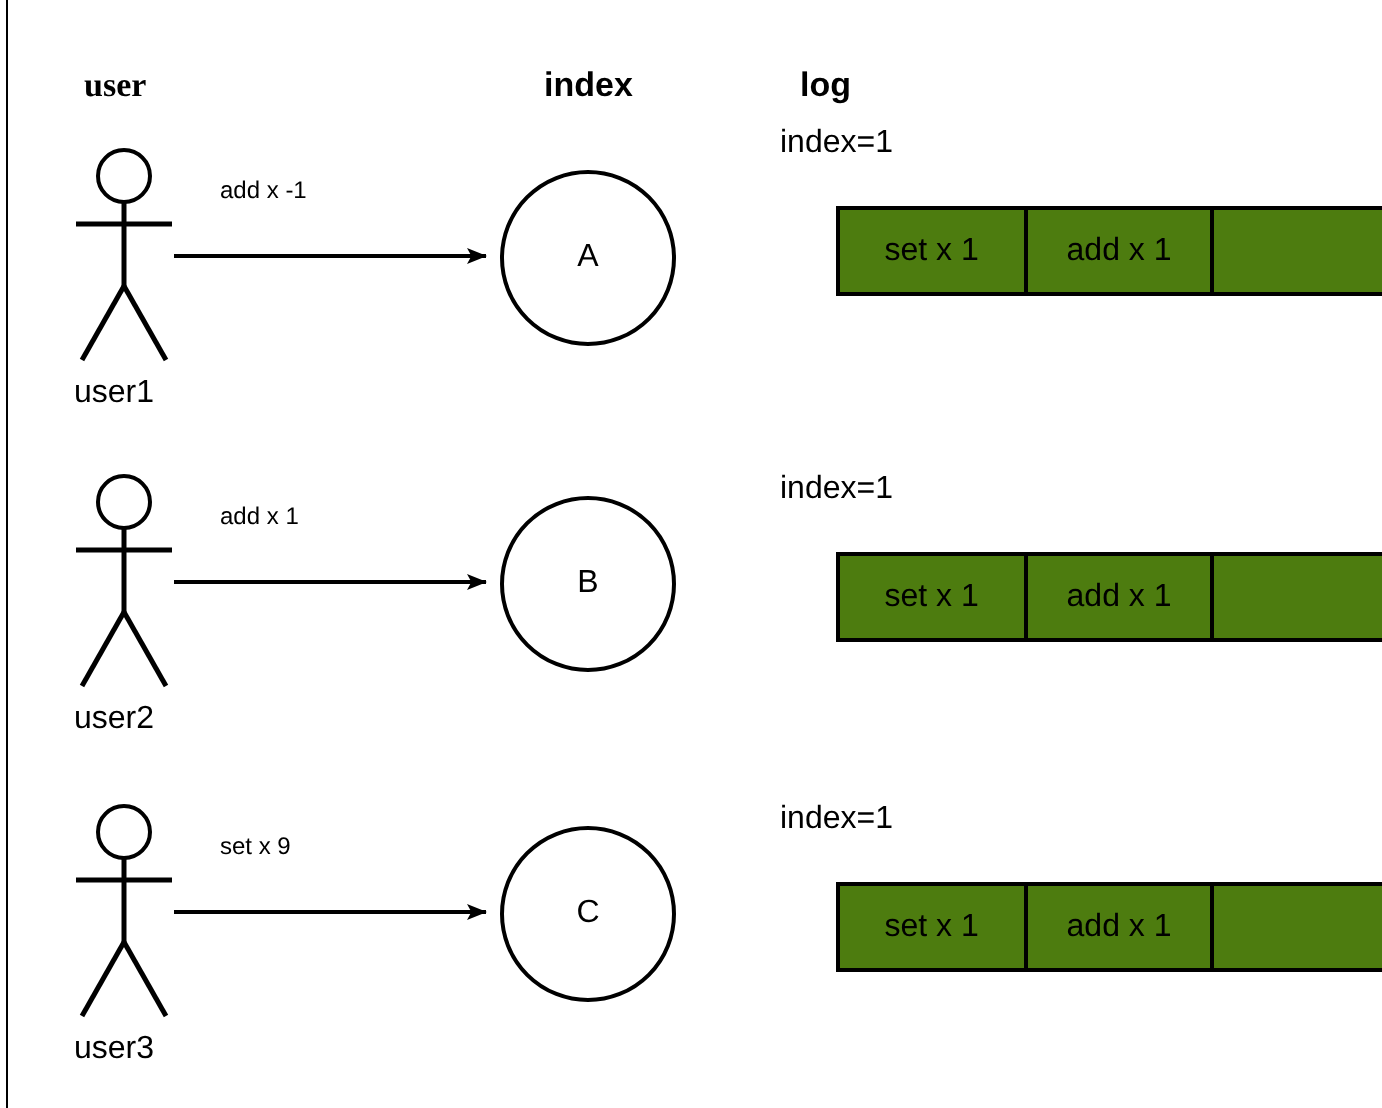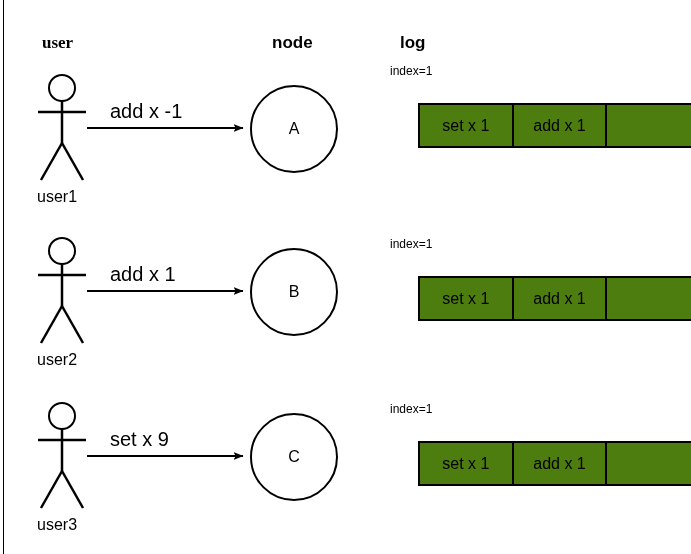--- a/index.html
+++ b/index.html
@@ -39,28 +39,27 @@
   }
   .actor-label {
     position: absolute;
     font-size: 16px;
     line-height: 19px;
     white-space: nowrap;
     text-align: center;
   }
   .edge-label {
     position: absolute;
-    font-size: 20px;
+    font-size: 12px;
     line-height: 19px;
     white-space: nowrap;
-    margin-top: 16px;
   }
   .index-label {
     position: absolute;
-    font-size: 12px;
+    font-size: 16px;
     line-height: 19px;
     white-space: nowrap;
   }
   .node-letter {
     position: absolute;
     font-size: 16px;
     line-height: 19px;
     text-align: center;
     white-space: nowrap;
   }
@@ -132,21 +131,21 @@
     <line x1="62" y1="429" x2="62" y2="471" stroke="#000000" stroke-width="2.5"></line>
     <line x1="38" y1="440" x2="86" y2="440" stroke="#000000" stroke-width="2.5"></line>
     <line x1="62" y1="471" x2="41" y2="508" stroke="#000000" stroke-width="2.5"></line>
     <line x1="62" y1="471" x2="83" y2="508" stroke="#000000" stroke-width="2.5"></line>
   </g>
   <line class="arrow" x1="87" y1="456" x2="243" y2="456" stroke="#000000" stroke-width="2" marker-end="url(#arrowhead)"></line>
   <circle class="node-circle" cx="294" cy="457" r="43" fill="#ffffff" stroke="#000000" stroke-width="2"></circle>
 </svg>
 
 <div class="col-header" style="left:42px; top:33px;font-family:Liberation Serif, serif;">user</div>
-<div class="col-header" style="left:272px; top:33px;">node</div>
+<div class="col-header" style="left:272px; top:33px;">index</div>
 <div class="col-header" style="left:400px; top:33px;">log</div>
 
 <div class="edge-label" style="left:110px; top:86px;">add x -1</div>
 <div class="node-letter" style="left:274px; top:119px; width:40px;">A</div>
 <div class="actor-label" style="left:37px; top:187px;">user1</div>
 <div class="index-label" style="left:390px; top:62px;">index=1</div>
 <div class="log-table" style="left:382px; top:103px; width:285px; height:45px;">
   <div class="log-cell">set x 1</div>
   <div class="log-cell">add x 1</div>
   <div class="log-cell"></div>

